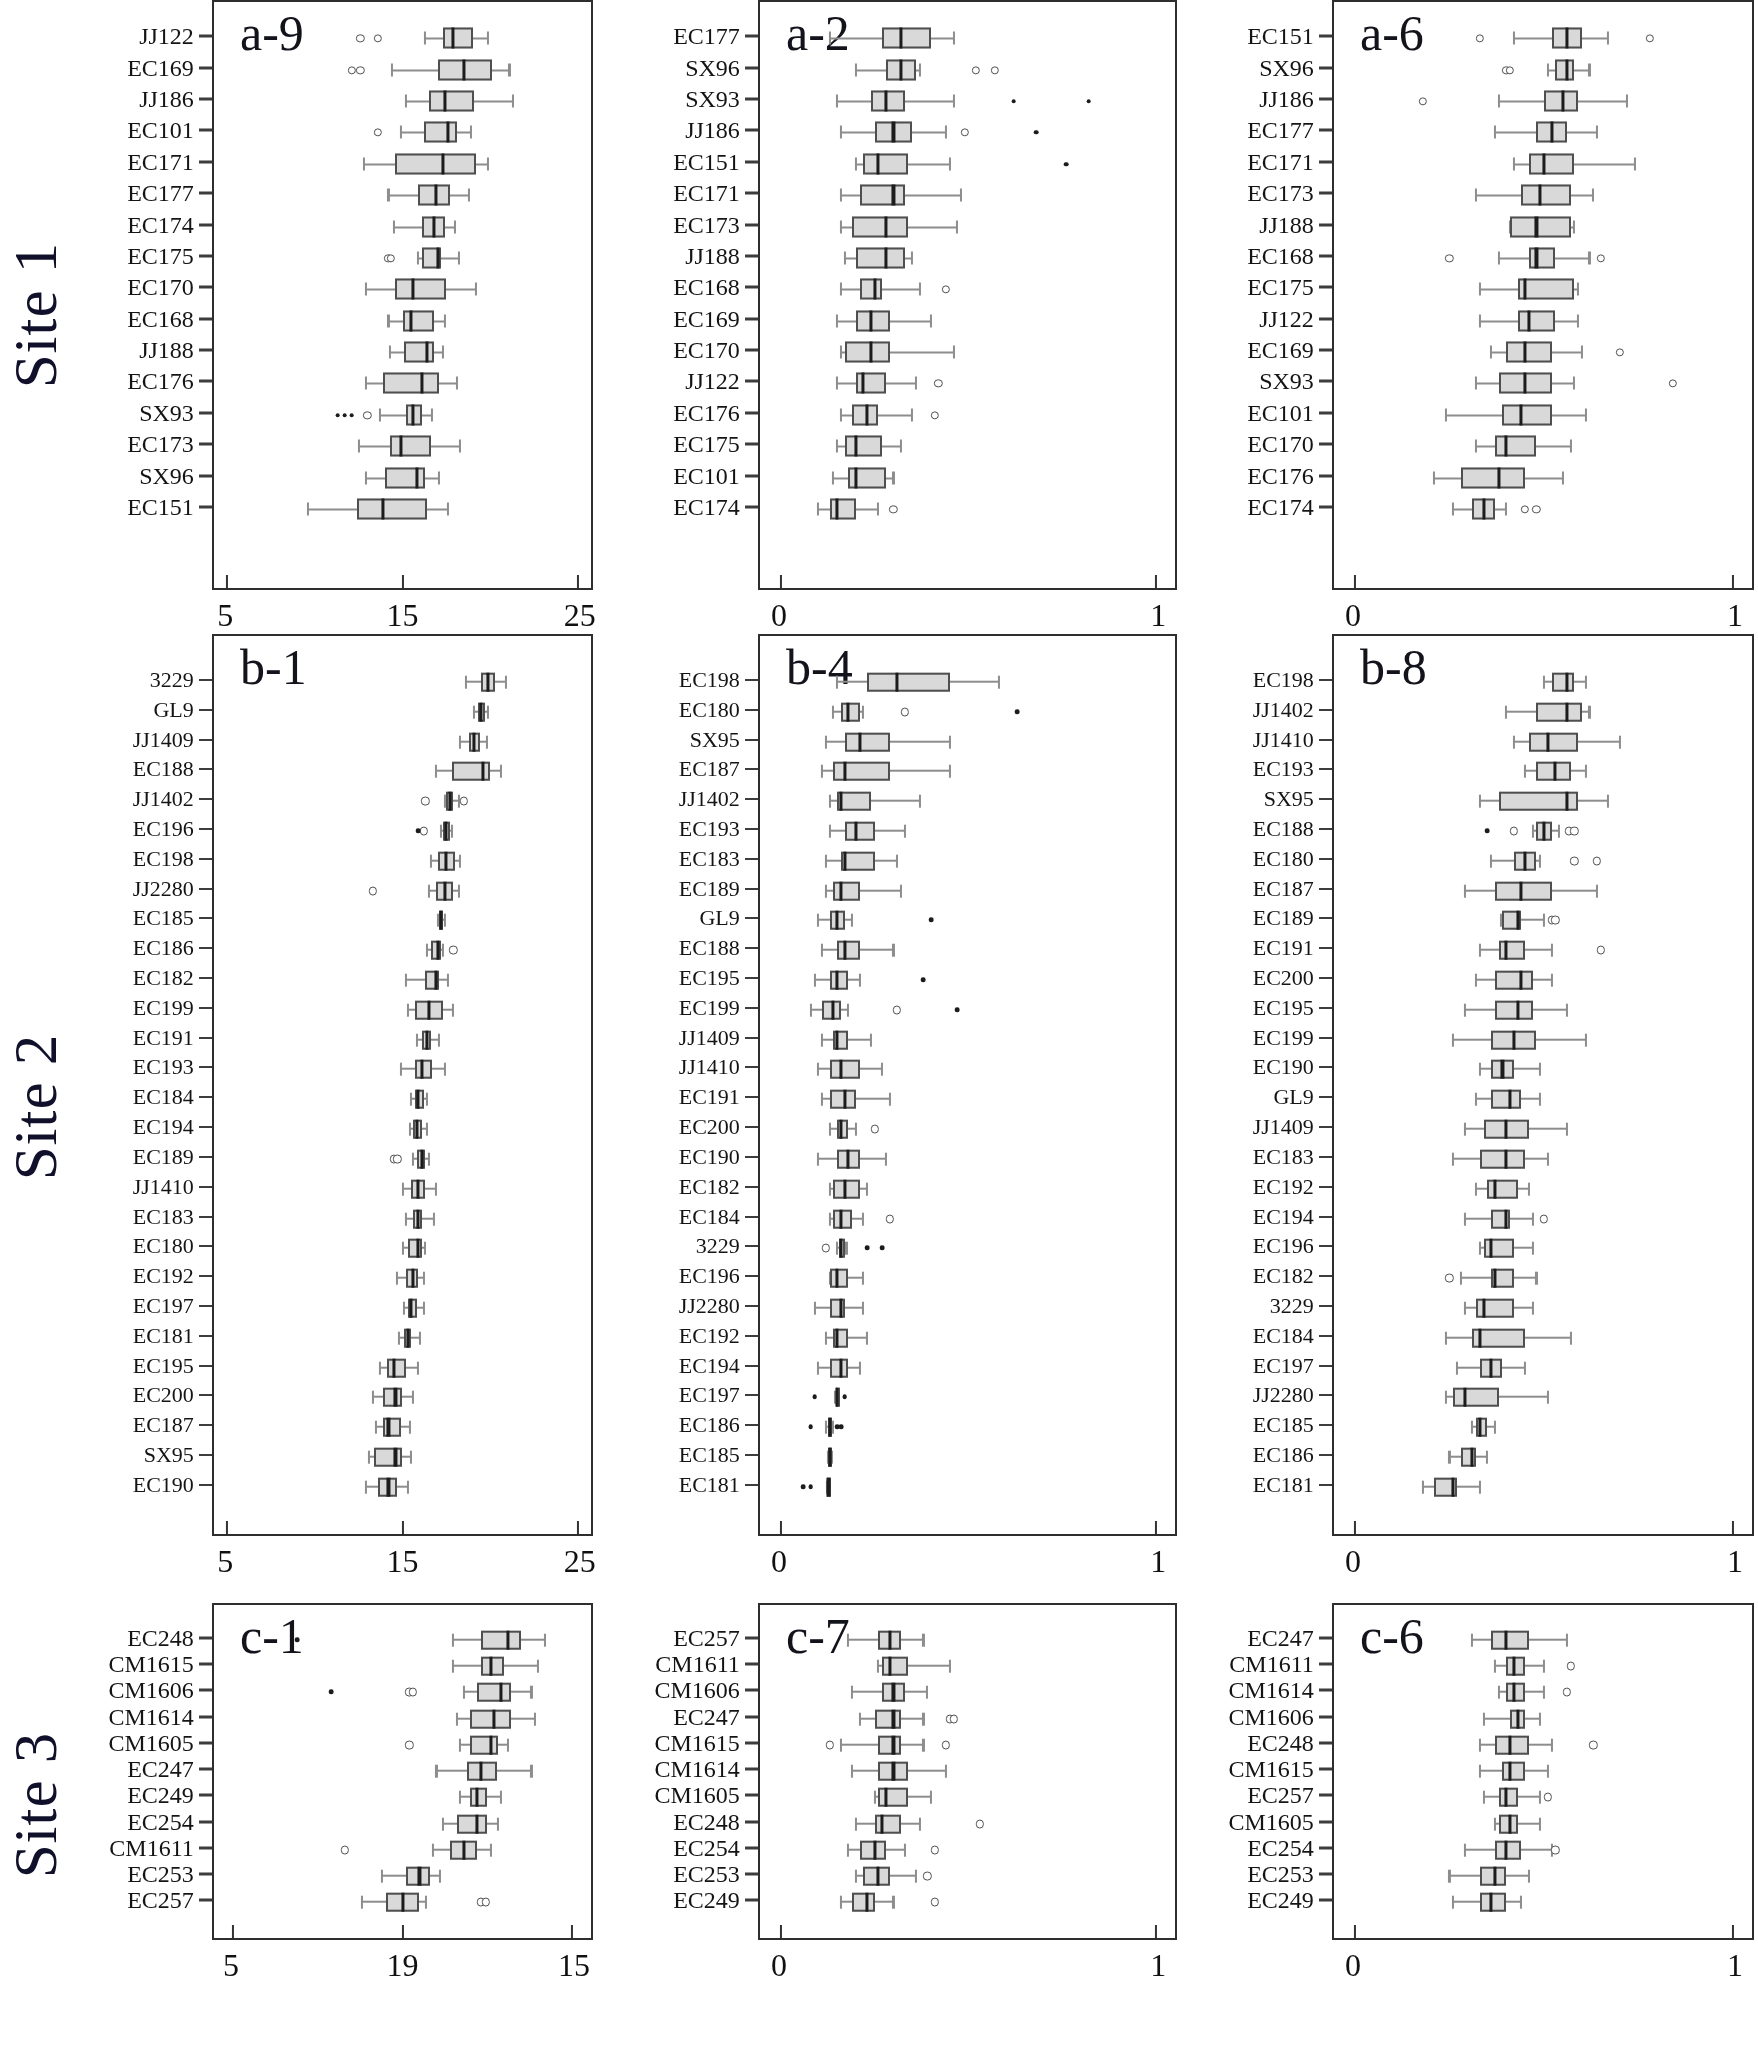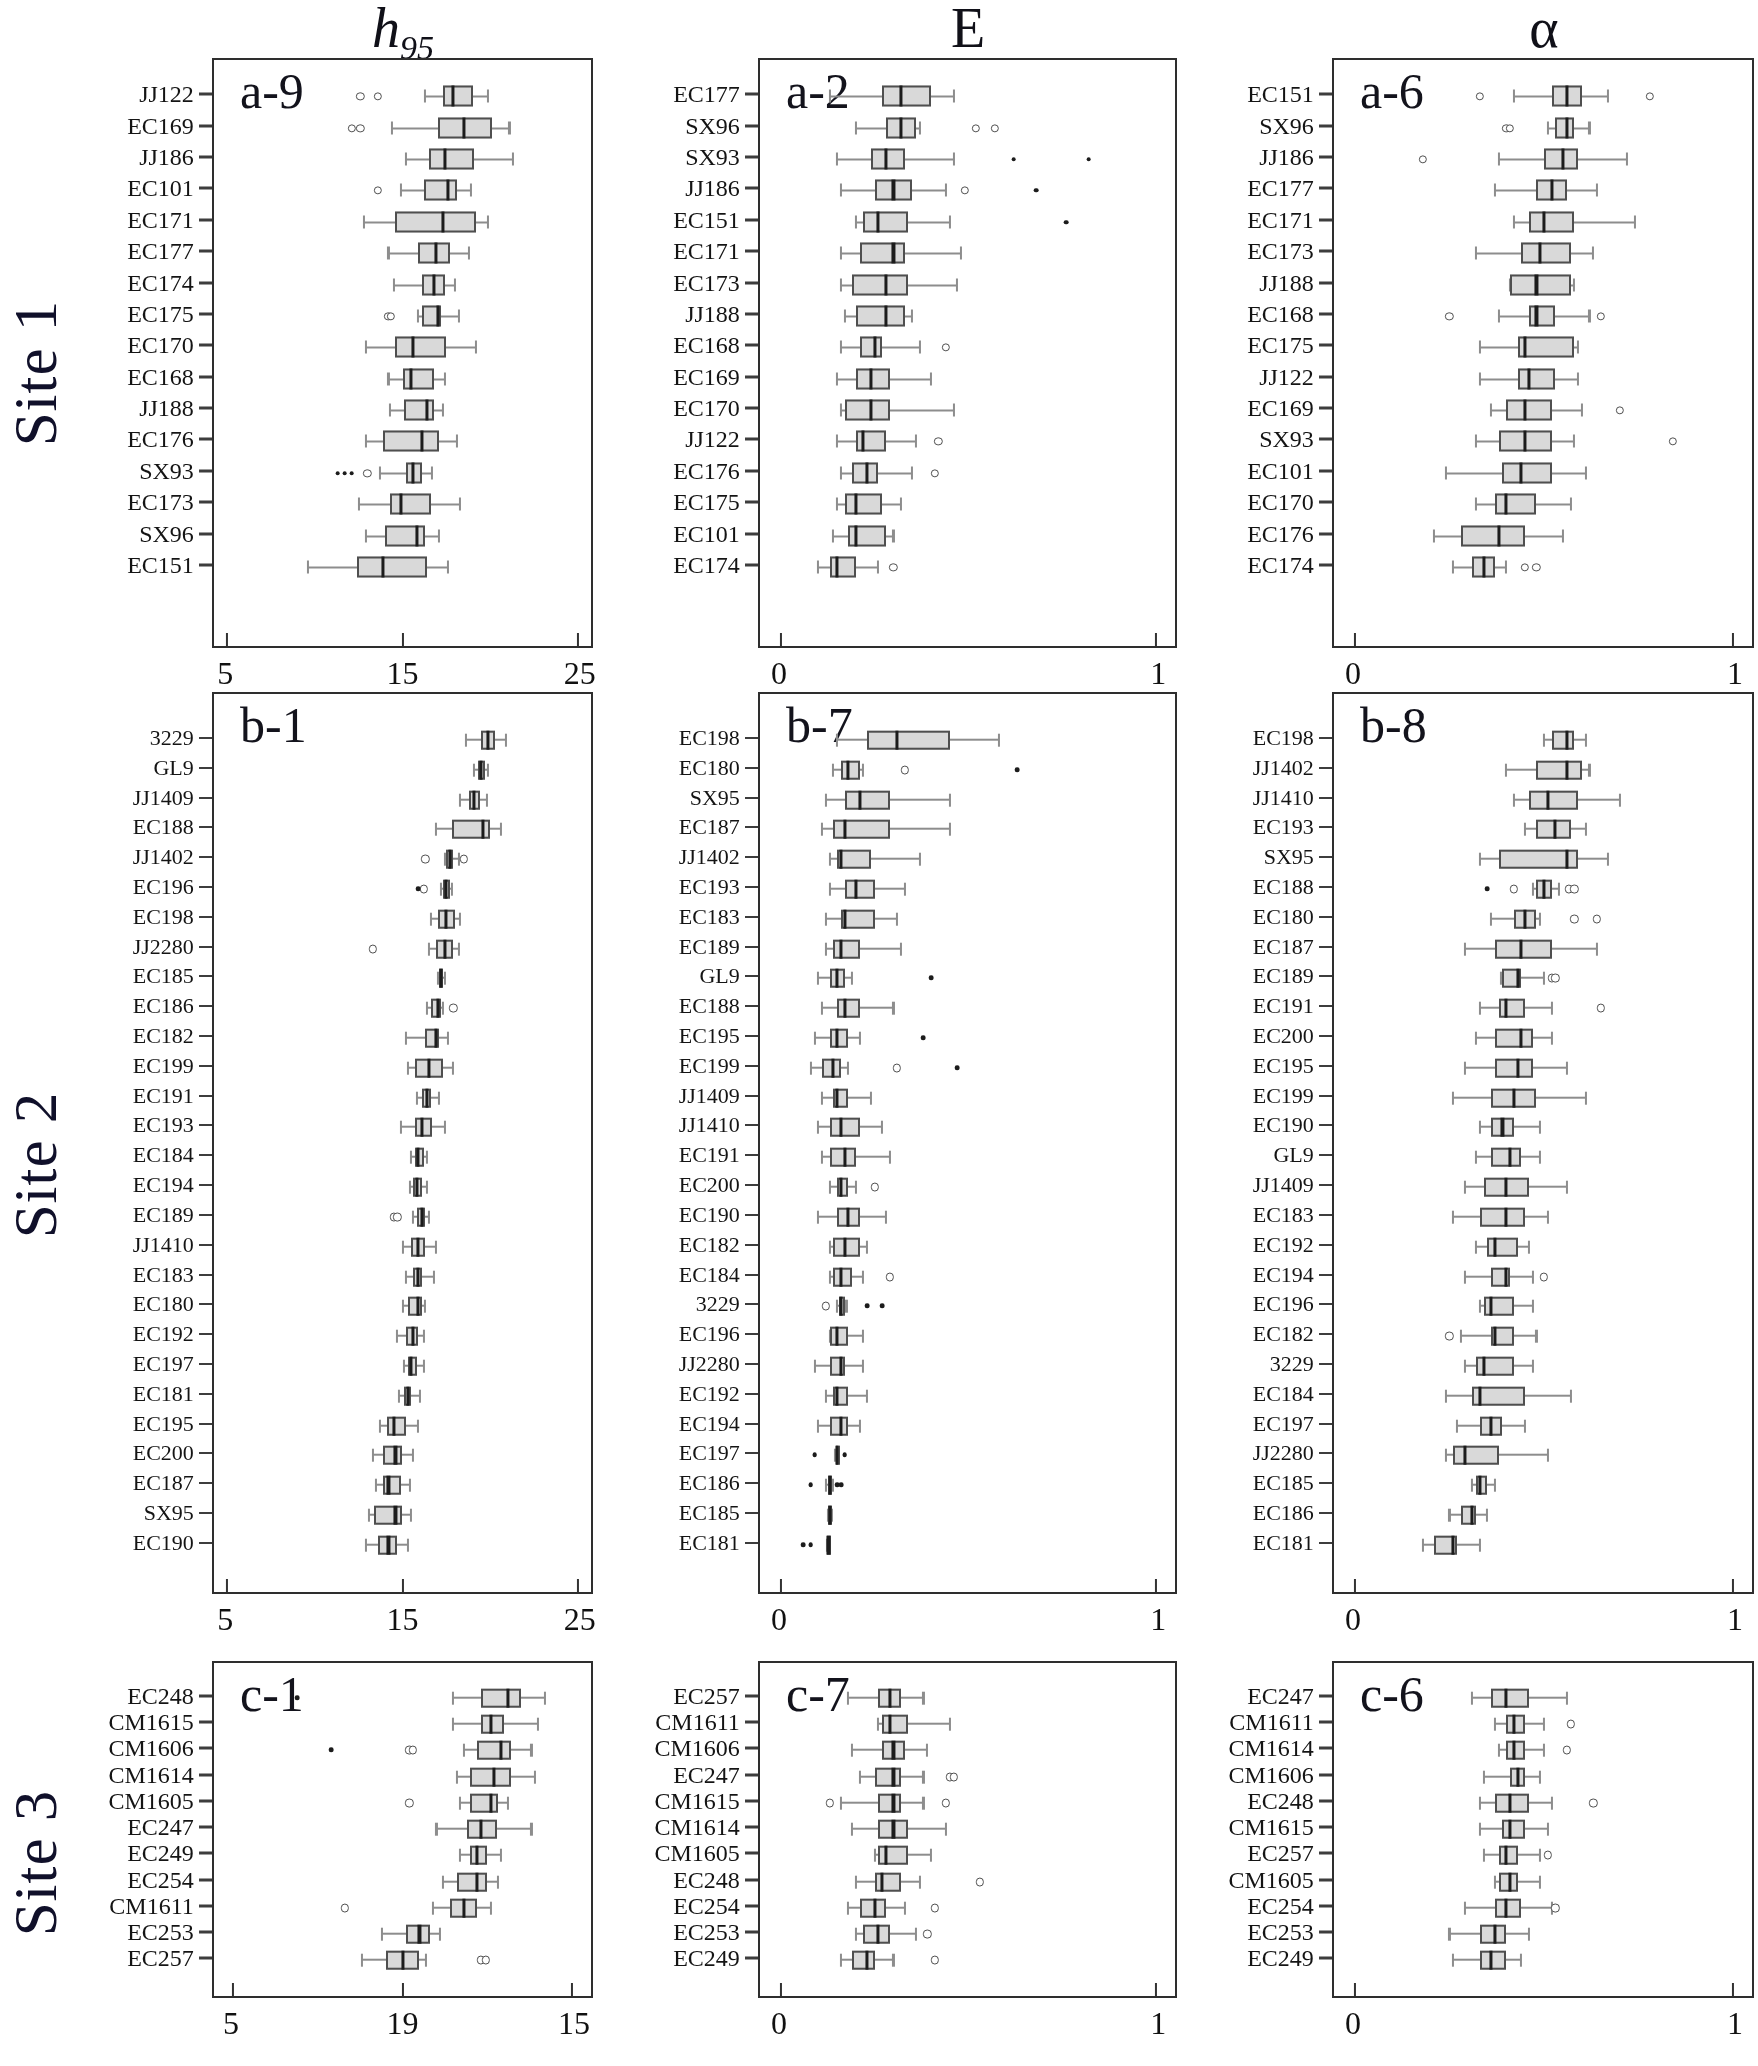--- a/index.html
+++ b/index.html
@@ -38,25 +38,20 @@
       transform:translate(-50%,-50%);background:#fff;box-sizing:border-box;}
   .os{position:absolute;top:50%;width:4.7px;height:4.7px;background:#1c1c1c;border-radius:50%;transform:translate(-50%,-50%);}
   .xtick{position:absolute;bottom:0;width:2.1px;height:13.5px;background:#333;transform:translateX(-50%);}
   .xnum{position:absolute;top:7.2px;transform:translateX(-50%);font-size:32px;color:#111;}
 </style>
 </head>
 <body>
 
 <div class="page">
 
-  <div class="header-row">
-    <div class="htitle" style="left:403px"><span class="it">h</span><sub>95</sub></div>
-    <div class="htitle" style="left:968px">E</div>
-    <div class="htitle" style="left:1544px">α</div>
-  </div>
 
   <div class="site-row row-a">
     <div class="site-label">
         <span>Site 1</span>
       </div>
     <div class="cell c1">
       <div class="ylabels">
           <div class="ylab" style="top: 36px; font-size: 24px;">
             <span>JJ122</span>
             <span class="ydash"></span>
@@ -1120,21 +1115,21 @@
             <span>EC185</span>
             <span class="ydash"></span>
           </div>
           <div class="ylab" style="top: 851px; font-size: 22px;">
             <span>EC181</span>
             <span class="ydash"></span>
           </div>
         </div>
       <div class="plotwrap">
         <div class="plotbox">
-          <div class="pletter">b-7</div>
+          <div class="pletter">b-4</div>
           <div class="rows">
               <div class="brow" style="top: 46px; height: 18.6px;">
                 <div class="whisk" style="left:18.575%;width:38.91499999999999%"></div>
                 <div class="cap" style="left:18.575%"></div>
                 <div class="cap" style="left:57.489999999999995%"></div>
                 <div class="bx" style="left:25.815%;width:19.91%"></div>
                 <div class="med" style="left:33.055%"></div>
               </div>
               <div class="brow" style="top: 76px; height: 18.6px;">
                 <div class="whisk" style="left:17.67%;width:7.239999999999998%"></div>

